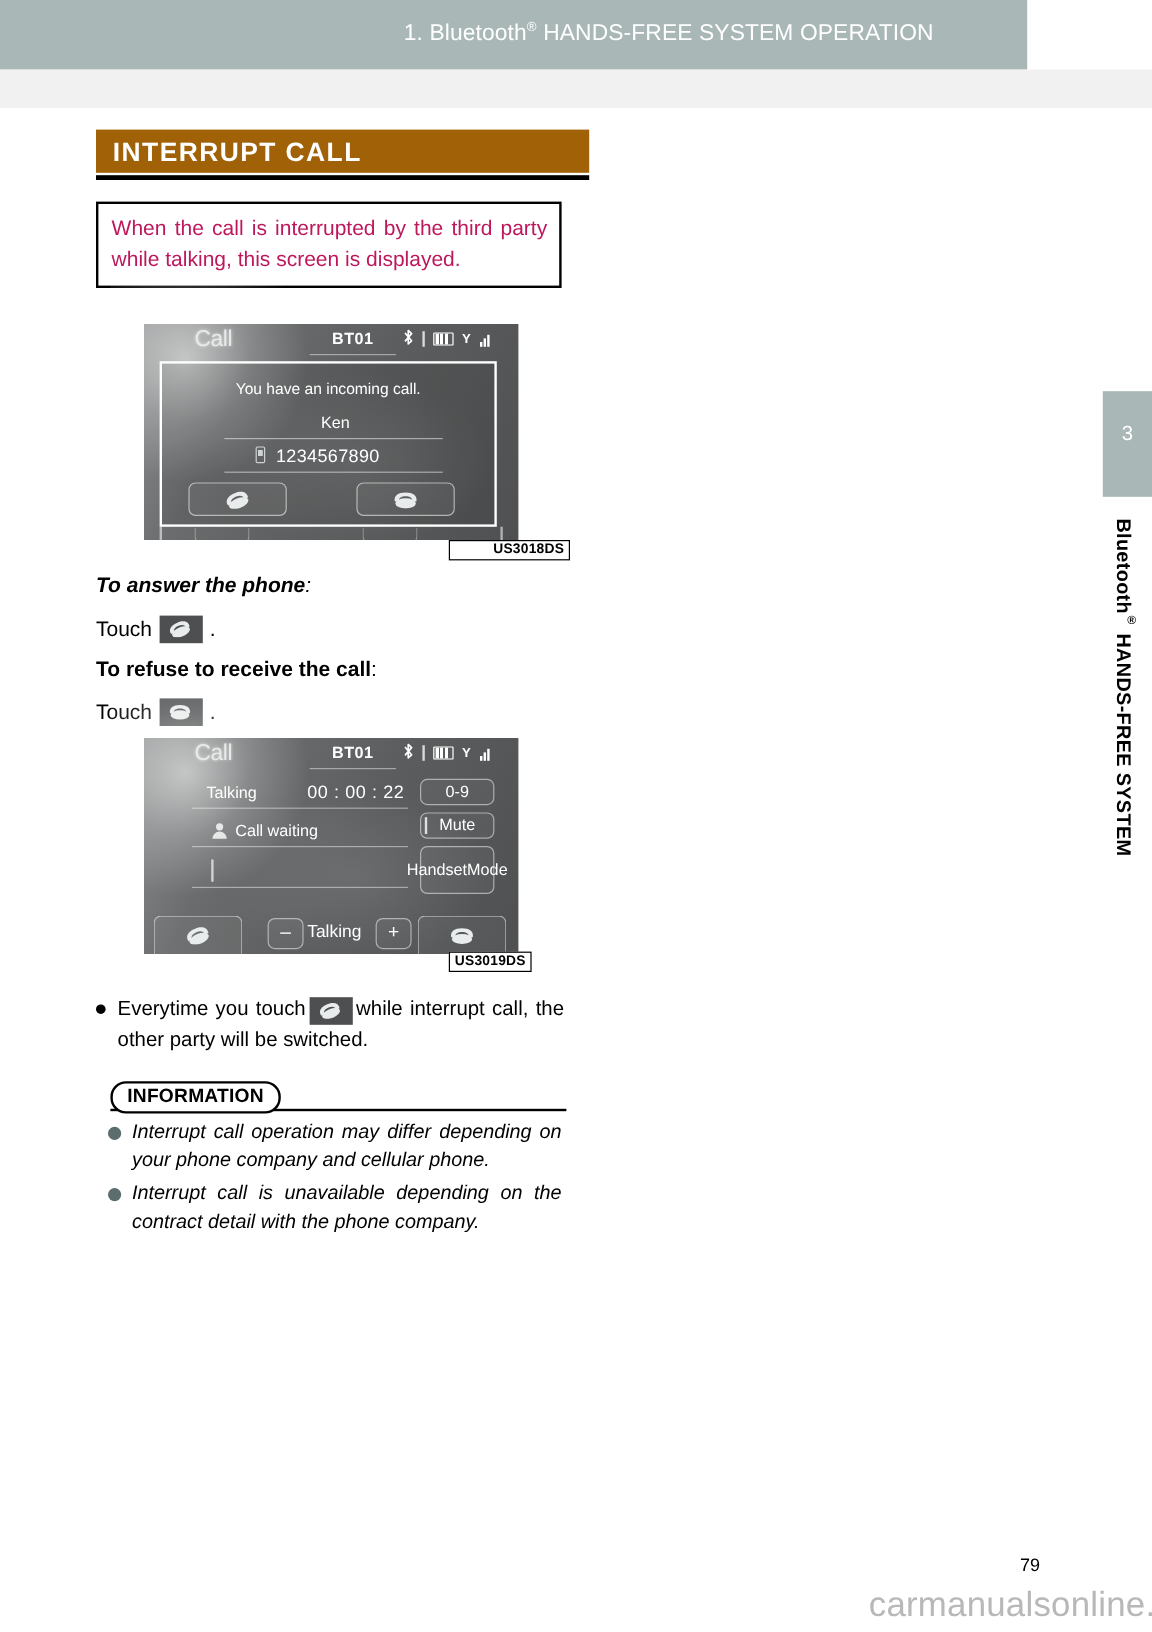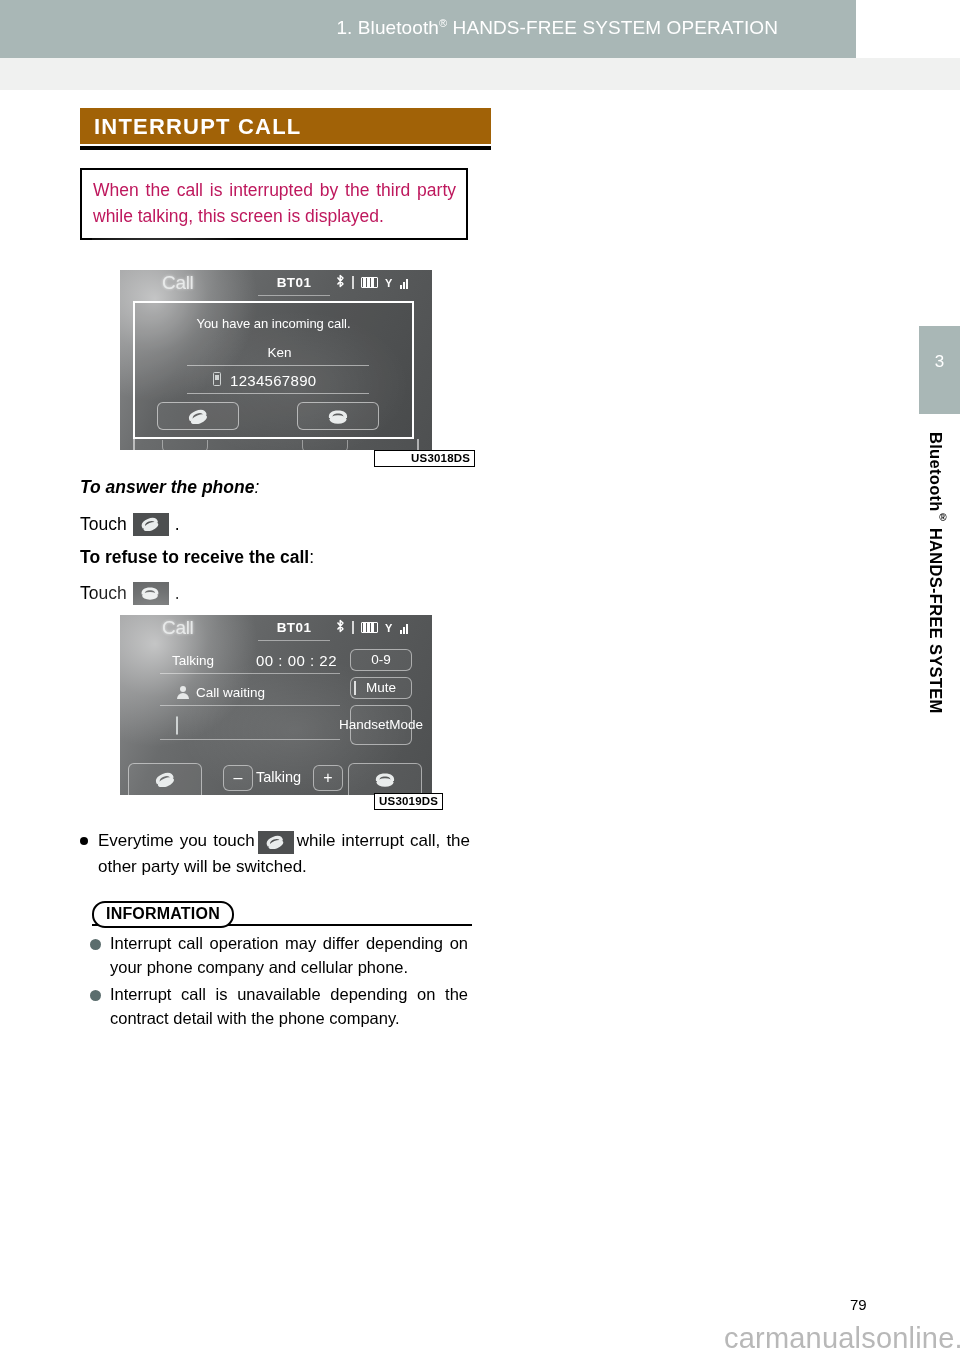--- a/index.html
+++ b/index.html
@@ -484,20 +484,21 @@
     position: absolute;
     left: 92px; top: 924px;
     width: 380px; height: 2px;
     background: #000000;
   }
   .info-list {
     position: absolute;
     left: 88px;
     top: 932px;
     width: 380px;
+    font-style: italic;
   }
   .info-item {
     position: relative;
     padding-left: 22px;
     font-size: 16.5px;
     line-height: 23.5px;
     color: #000000;
     margin-bottom: 4px;
     text-align: justify;
     text-align-last: left;

